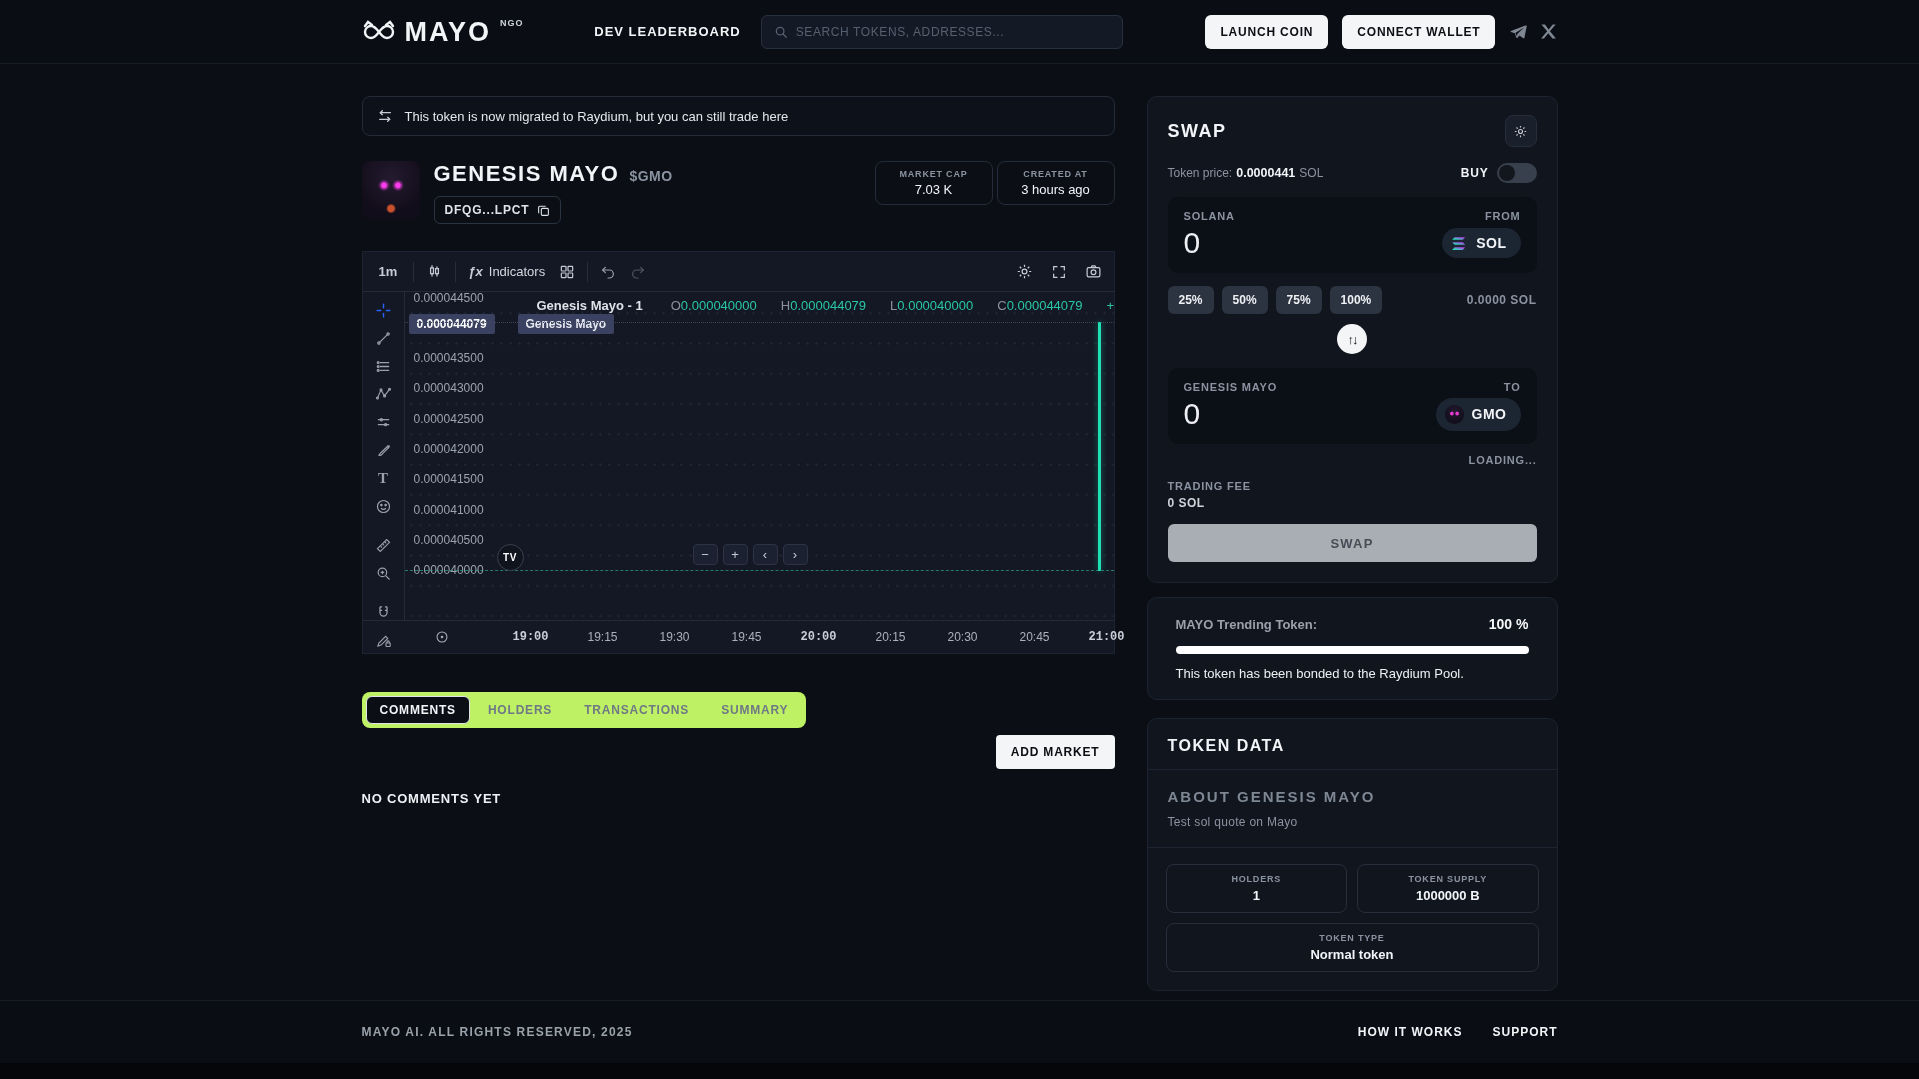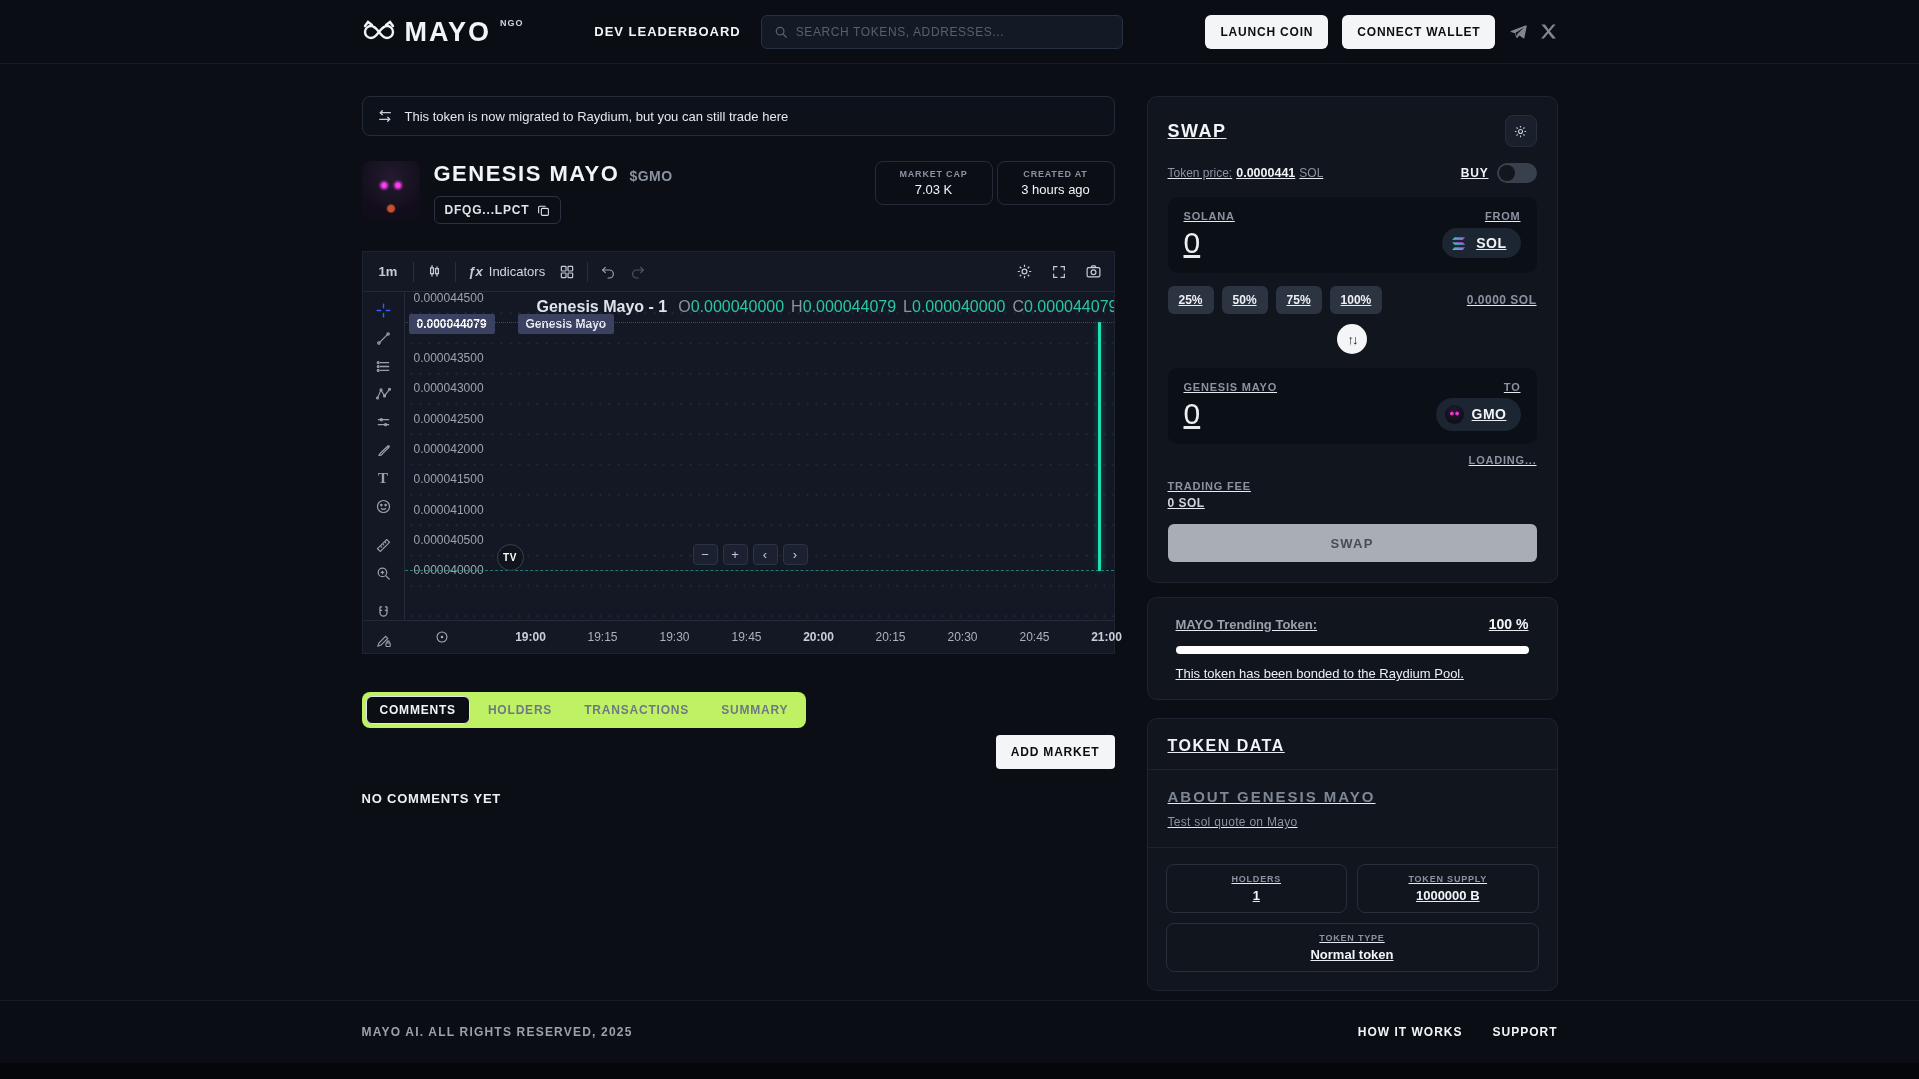--- a/index.html
+++ b/index.html
@@ -22,21 +22,21 @@
   .searchbox { width:362px; height:34px; background:#131a26; border:1px solid #27303f; border-radius:6px; display:flex; align-items:center; padding:0 12px; gap:8px; }
   .searchbox input { flex:1; background:transparent; border:none; outline:none; color:#aab1bd; font-size:12px; letter-spacing:.6px; font-family:inherit; }
   .searchbox input::placeholder { color:#57606f; }
   .nav-actions { display:flex; align-items:center; gap:14px; }
   .btn-white { background:#f4f5f7; color:#0b0e13; border:none; border-radius:6px; font-weight:bold; font-size:12px; letter-spacing:.8px; padding:10px 15px; cursor:pointer; font-family:inherit; white-space:nowrap; }
   .social { color:#7f8793; display:flex; gap:12px; align-items:center; }
 
   
   .main { width:1196px; margin:32px auto 0; display:flex; gap:32px; align-items:flex-start; }
   .col-left { width:786px; }
-  .col-right { width:429px;text-decoration:underline; }
+  .col-right { width:429px; }
 
   
   .banner { height:40px; border:1px solid #242c3a; border-radius:8px; background:#0d1119; display:flex; align-items:center; gap:12px; padding:0 14px;text-align:center; }
   .banner-text { font-size:13px; color:#e4e7ec; }
 
   
   .token-head { margin-top:25px; display:flex; align-items:flex-start; gap:14px; }
   .avatar {
     width:58px; height:58px; border-radius:8px; flex:0 0 auto;
     background:
@@ -66,33 +66,33 @@
   .ch-body { flex:1; display:flex; min-height:0; }
   .ch-tools { width:42px; border-right:1px solid #232a39; display:flex; flex-direction:column; align-items:center; padding-top:10px; gap:11px; flex:0 0 auto; }
   .ch-tools .tool { cursor:pointer; }
   .tdiv { width:24px; height:1px; background:#262d3c; }
   .ch-pane { position:relative; flex:1; overflow:hidden;
     background-image:radial-gradient(circle, #1e2534 1px, transparent 1.3px);
     background-size:9px 30.3px; background-position:2px 6px; }
   .ax-label { position:absolute; left:9px; font-size:12px; color:#9aa3ae; line-height:12px; }
   .px-label { position:absolute; left:4px; top:22px; background:#3b4160; color:#fff; font-size:12px; font-weight:bold; padding:3px 8px; border-radius:2px; }
   .series-tag { position:absolute; left:113px; top:22px; background:#3b4160; color:#e8eaf2; font-size:12px; font-weight:bold; padding:3px 8px; border-radius:2px; }
-  .legend { position:absolute; left:132px; top:6px; display:flex; align-items:center; gap:7px; font-size:16px; white-space:nowrap; }
+  .legend { position:absolute; left:132px; top:6px; display:flex; align-items:center; gap:24px; font-size:13px; white-space:nowrap; }
   .legend .t { color:#dfe3ea; font-weight:bold; margin-right:4px; }
   .legend .k { color:#8b93a1; }
   .legend .v { color:#29c7a6; }
   .candle { position:absolute; left:693px; top:30px; width:3px; height:249px; background:#1fe0b5; border-radius:1px; box-shadow:0 0 6px rgba(31,224,181,.45); }
   .openline { position:absolute; left:0; right:0; top:278px; border-top:1px dashed #2aa78e; opacity:.7; }
   .curline { position:absolute; left:0; right:0; top:30px; border-top:1px dotted #3d465a; }
   .pane-nav { position:absolute; left:288px; top:252px; display:flex; gap:5px; }
   .pnbtn { width:25px; height:21px; background:#1b2130; border:1px solid #2b3344; border-radius:4px; color:#c6ccd6; font-size:13px; line-height:19px; text-align:center; cursor:pointer; }
   .tv-logo { position:absolute; left:92px; top:252px; width:27px; height:27px; border-radius:50%; background:#10141d; border:1px solid #3a4150; color:#fff; font-size:10px; font-weight:bold; display:flex; align-items:center; justify-content:center; letter-spacing:.5px; }
   .ch-timeaxis { height:33px; border-top:1px solid #232a39; position:relative; flex:0 0 auto; }
   .tlabel { position:absolute; top:9px; transform:translateX(-50%); font-size:12px; color:#aab1bd; }
-  .tlabel.bold { font-weight:bold; color:#c9ced8; }
+  .tlabel.bold { font-weight:bold; color:#c9ced8;font-family:Liberation Mono, monospace; }
   .clock-ic { position:absolute; left:72px; top:9px; }
   .ch-bottombar { height:34px; border-top:1px solid #232a39; display:flex; align-items:center; padding:0 12px; gap:14px; font-size:12.5px; color:#c6ccd6; flex:0 0 auto; }
   .rng { cursor:pointer; font-weight:bold; color:#cfd4dc; }
   .ch-bottombar .right { margin-left:auto; display:flex; align-items:center; gap:14px; }
   .scale-opt { cursor:pointer; color:#c6ccd6; }
   .scale-auto { color:#2962ff; font-weight:bold; cursor:pointer; }
 
   
   .tabs-row { margin-top:38px; }
   .tabs { display:inline-flex; align-items:center; gap:4px; background:#bef264; border-radius:8px; padding:4px; }

